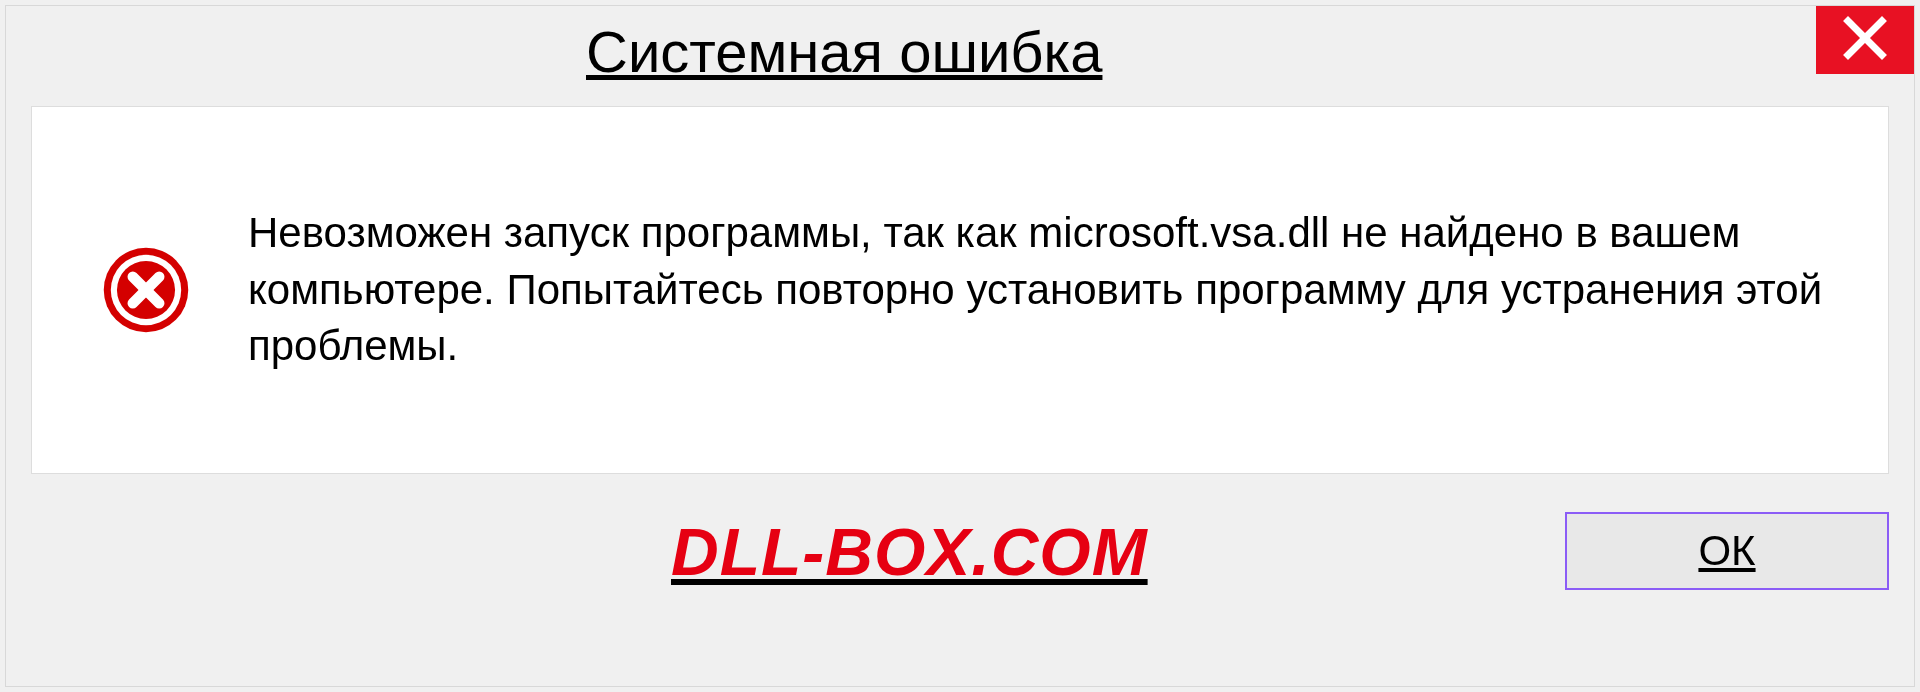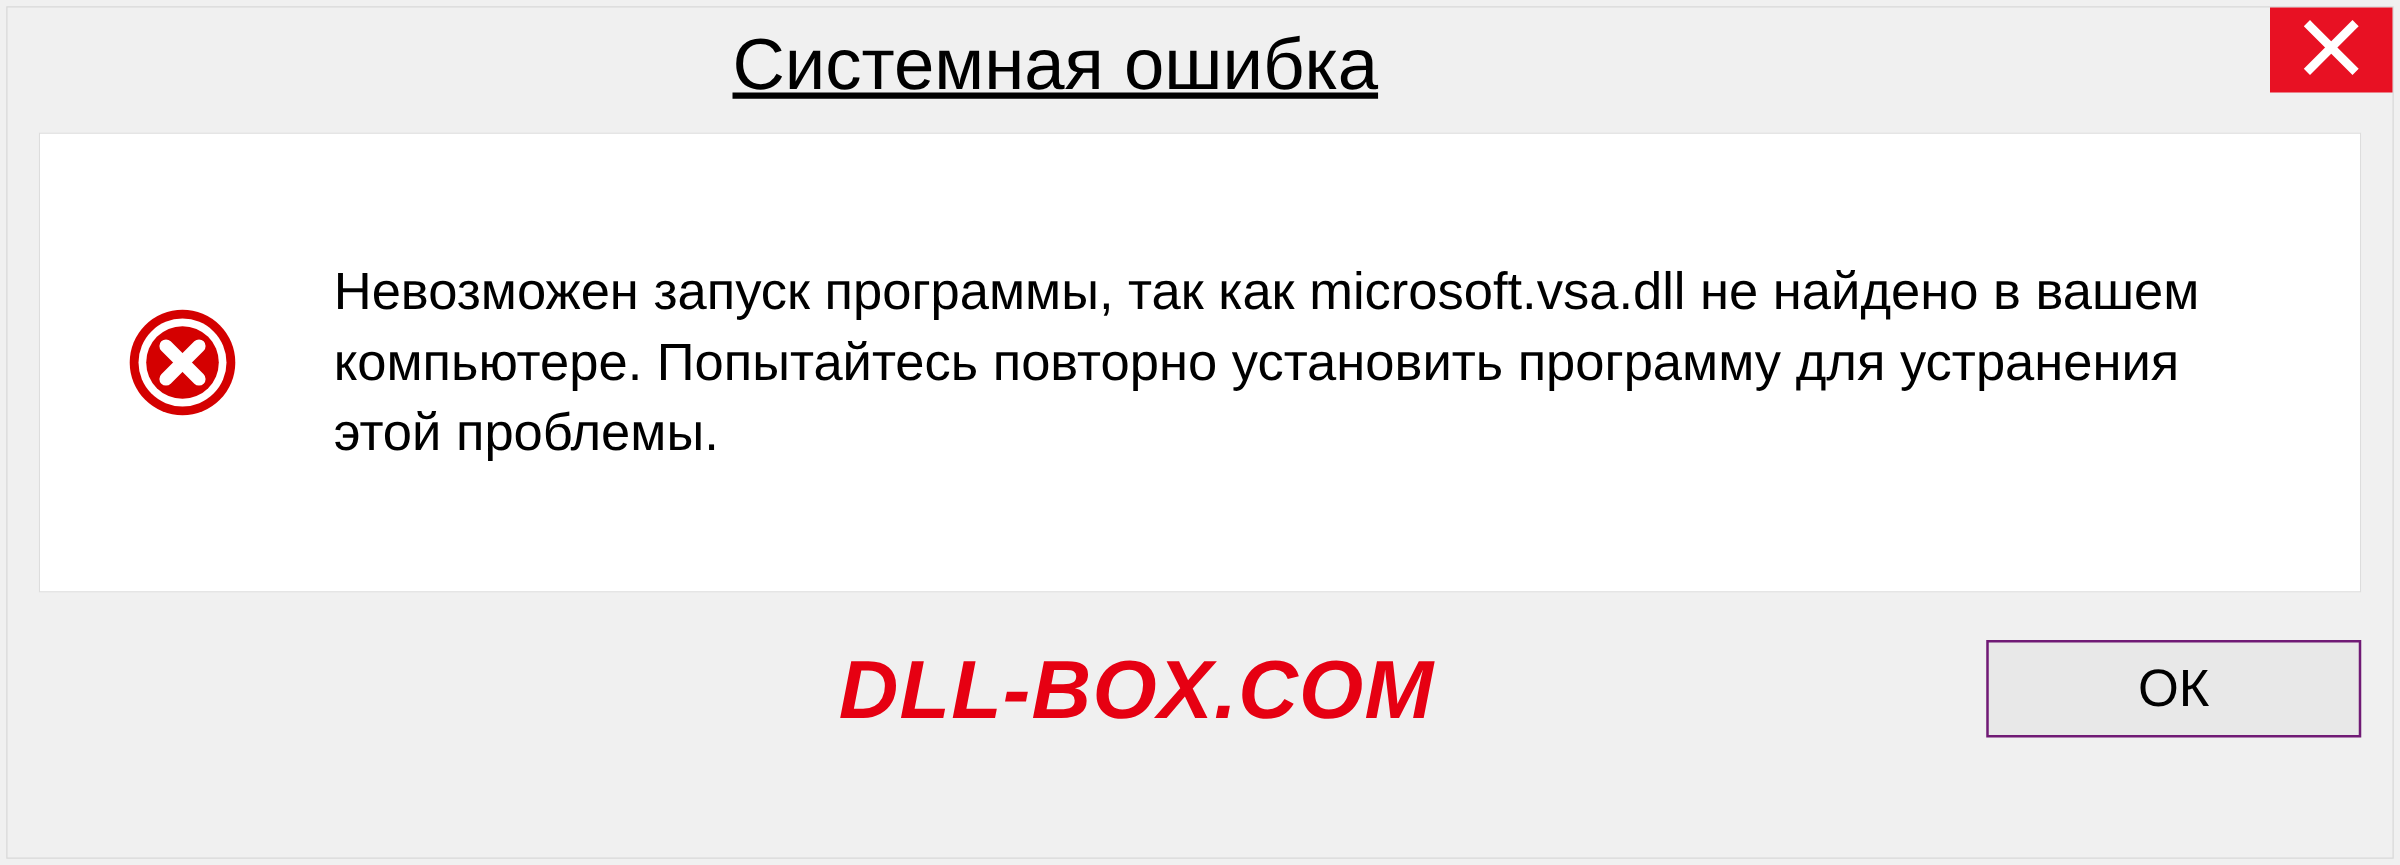--- a/index.html
+++ b/index.html
@@ -57,59 +57,59 @@
       height: 46px;
     }
     .content-panel {
       background: #ffffff;
       border: 1px solid #ddd;
       margin: 10px 25px 0 25px;
       height: 368px;
       display: flex;
       align-items: center;
       padding: 0 60px;
-      gap: 19px;
     }
     .error-icon {
       width: 88px;
       height: 88px;
       flex-shrink: 0;
       margin-right: 58px;
       margin-left: 10px;
     }
     .error-icon svg {
       width: 100%;
       height: 100%;
     }
     .message {
       font-size: 42px;
       line-height: 1.35;
       color: #000;
       font-weight: 400;
     }
     .footer {
       display: flex;
-      align-items: center;
+      align-items: flex-end;
       justify-content: space-between;
       padding: 38px 25px 0 25px;
+      text-decoration: underline;
     }
     .watermark {
       font-size: 66px;
       font-weight: 900;
       font-style: italic;
       color: #e60012;
       letter-spacing: 1px;
       padding-left: 640px;
       font-family: Arial, sans-serif;
     }
     .ok-btn {
-      width: 300px;
+      width: 324px;
       height: 78px;
       background: #e8e8e8;
-      border: 2px solid #701a75;
+      border: 2px solid #8b5cf6;
       font-size: 42px;
       color: #000;
       display: flex;
       align-items: center;
       justify-content: center;
       cursor: pointer;
       font-family: "Segoe UI", Tahoma, Arial, sans-serif;
     }
   </style>
 </head>

